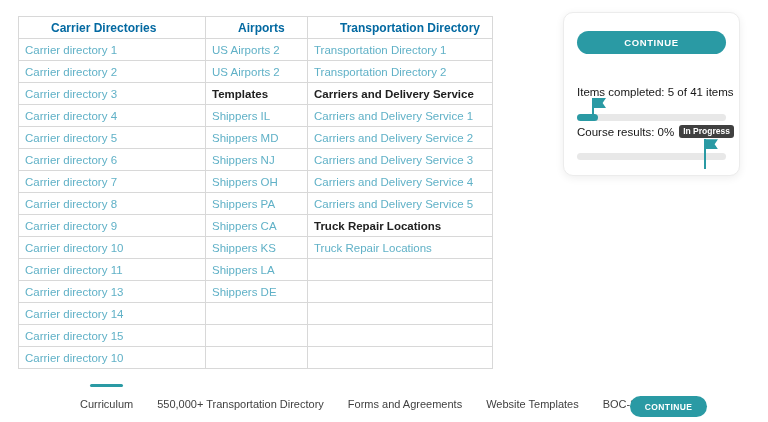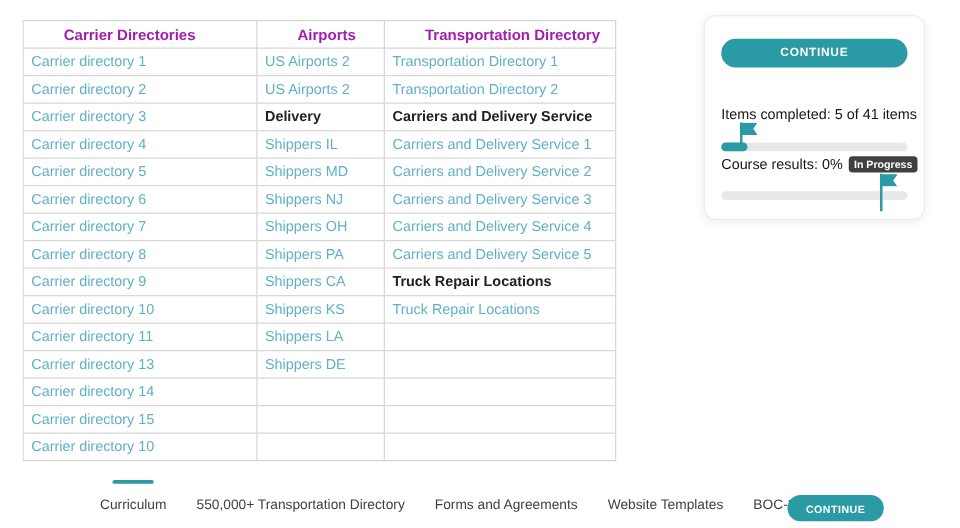--- a/index.html
+++ b/index.html
@@ -9,21 +9,21 @@
   
   .table-wrap { position:absolute; left:18px; top:16px; width:476px; height:369px; overflow:hidden; }
   table.dir { border-collapse:collapse; table-layout:fixed; width:474px; }
   table.dir col.c1 { width:187px; }
   table.dir col.c2 { width:102px; }
   table.dir col.c3 { width:185px; }
   table.dir th, table.dir td {
       border:1px solid #d8d8d8; height:22px; padding:0 4px 0 6px;
       font-size:11.5px; text-align:left; vertical-align:middle; white-space:nowrap; overflow:hidden;
   }
-  table.dir th { font-weight:bold; color:#a21caf; font-size:12px;padding-left:32px; }
+  table.dir th { font-weight:bold; color:#0369a1; font-size:12px;padding-left:32px; }
   td.cell-link    { color:#60b1c7; cursor:pointer; }
   td.cell-section { font-weight:bold; color:#212121; font-size:12px; }
   td.cell-empty   { color:transparent; }
 
   .scroll-thumb { position:absolute; left:90px; top:384px; width:33px; height:3px;
                   background:#2a9aa4; border-radius:2px; }
 
   
   .card { position:absolute; left:563px; top:12px; width:177px; height:164px;
           background:#fff; border:1px solid #ececec; border-radius:10px;
@@ -77,21 +77,21 @@
           <td class="cell-link">US Airports 2</td>
           <td class="cell-link">Transportation Directory 1</td>
         </tr>
         <tr>
           <td class="cell-link">Carrier directory 2</td>
           <td class="cell-link">US Airports 2</td>
           <td class="cell-link">Transportation Directory 2</td>
         </tr>
         <tr>
           <td class="cell-link">Carrier directory 3</td>
-          <td class="cell-section">Delivery</td>
+          <td class="cell-section">Templates</td>
           <td class="cell-section">Carriers and Delivery Service</td>
         </tr>
         <tr>
           <td class="cell-link">Carrier directory 4</td>
           <td class="cell-link">Shippers IL</td>
           <td class="cell-link">Carriers and Delivery Service 1</td>
         </tr>
         <tr>
           <td class="cell-link">Carrier directory 5</td>
           <td class="cell-link">Shippers MD</td>

